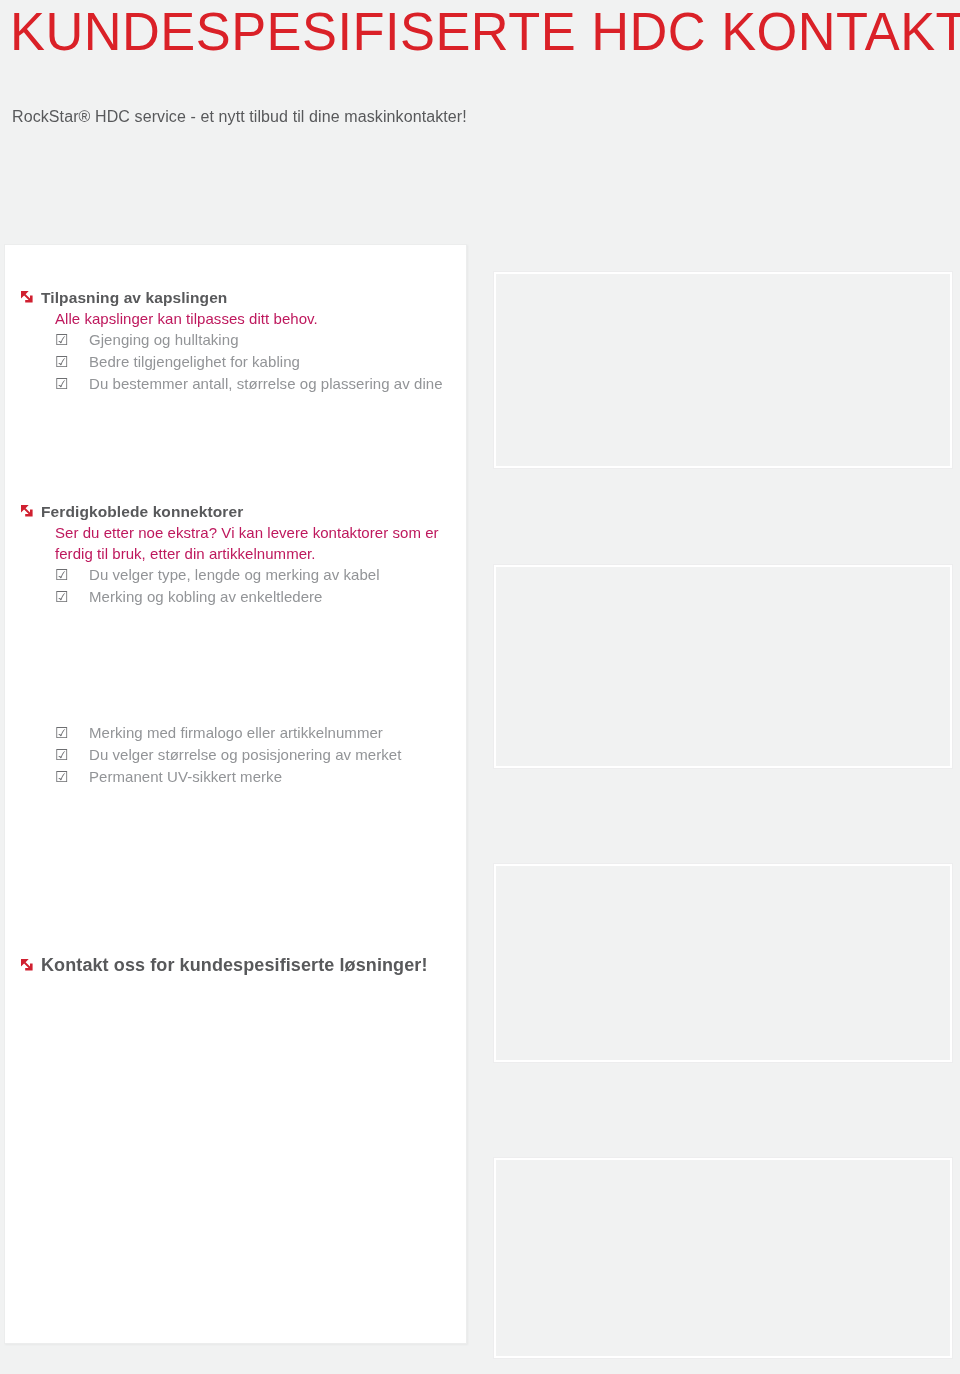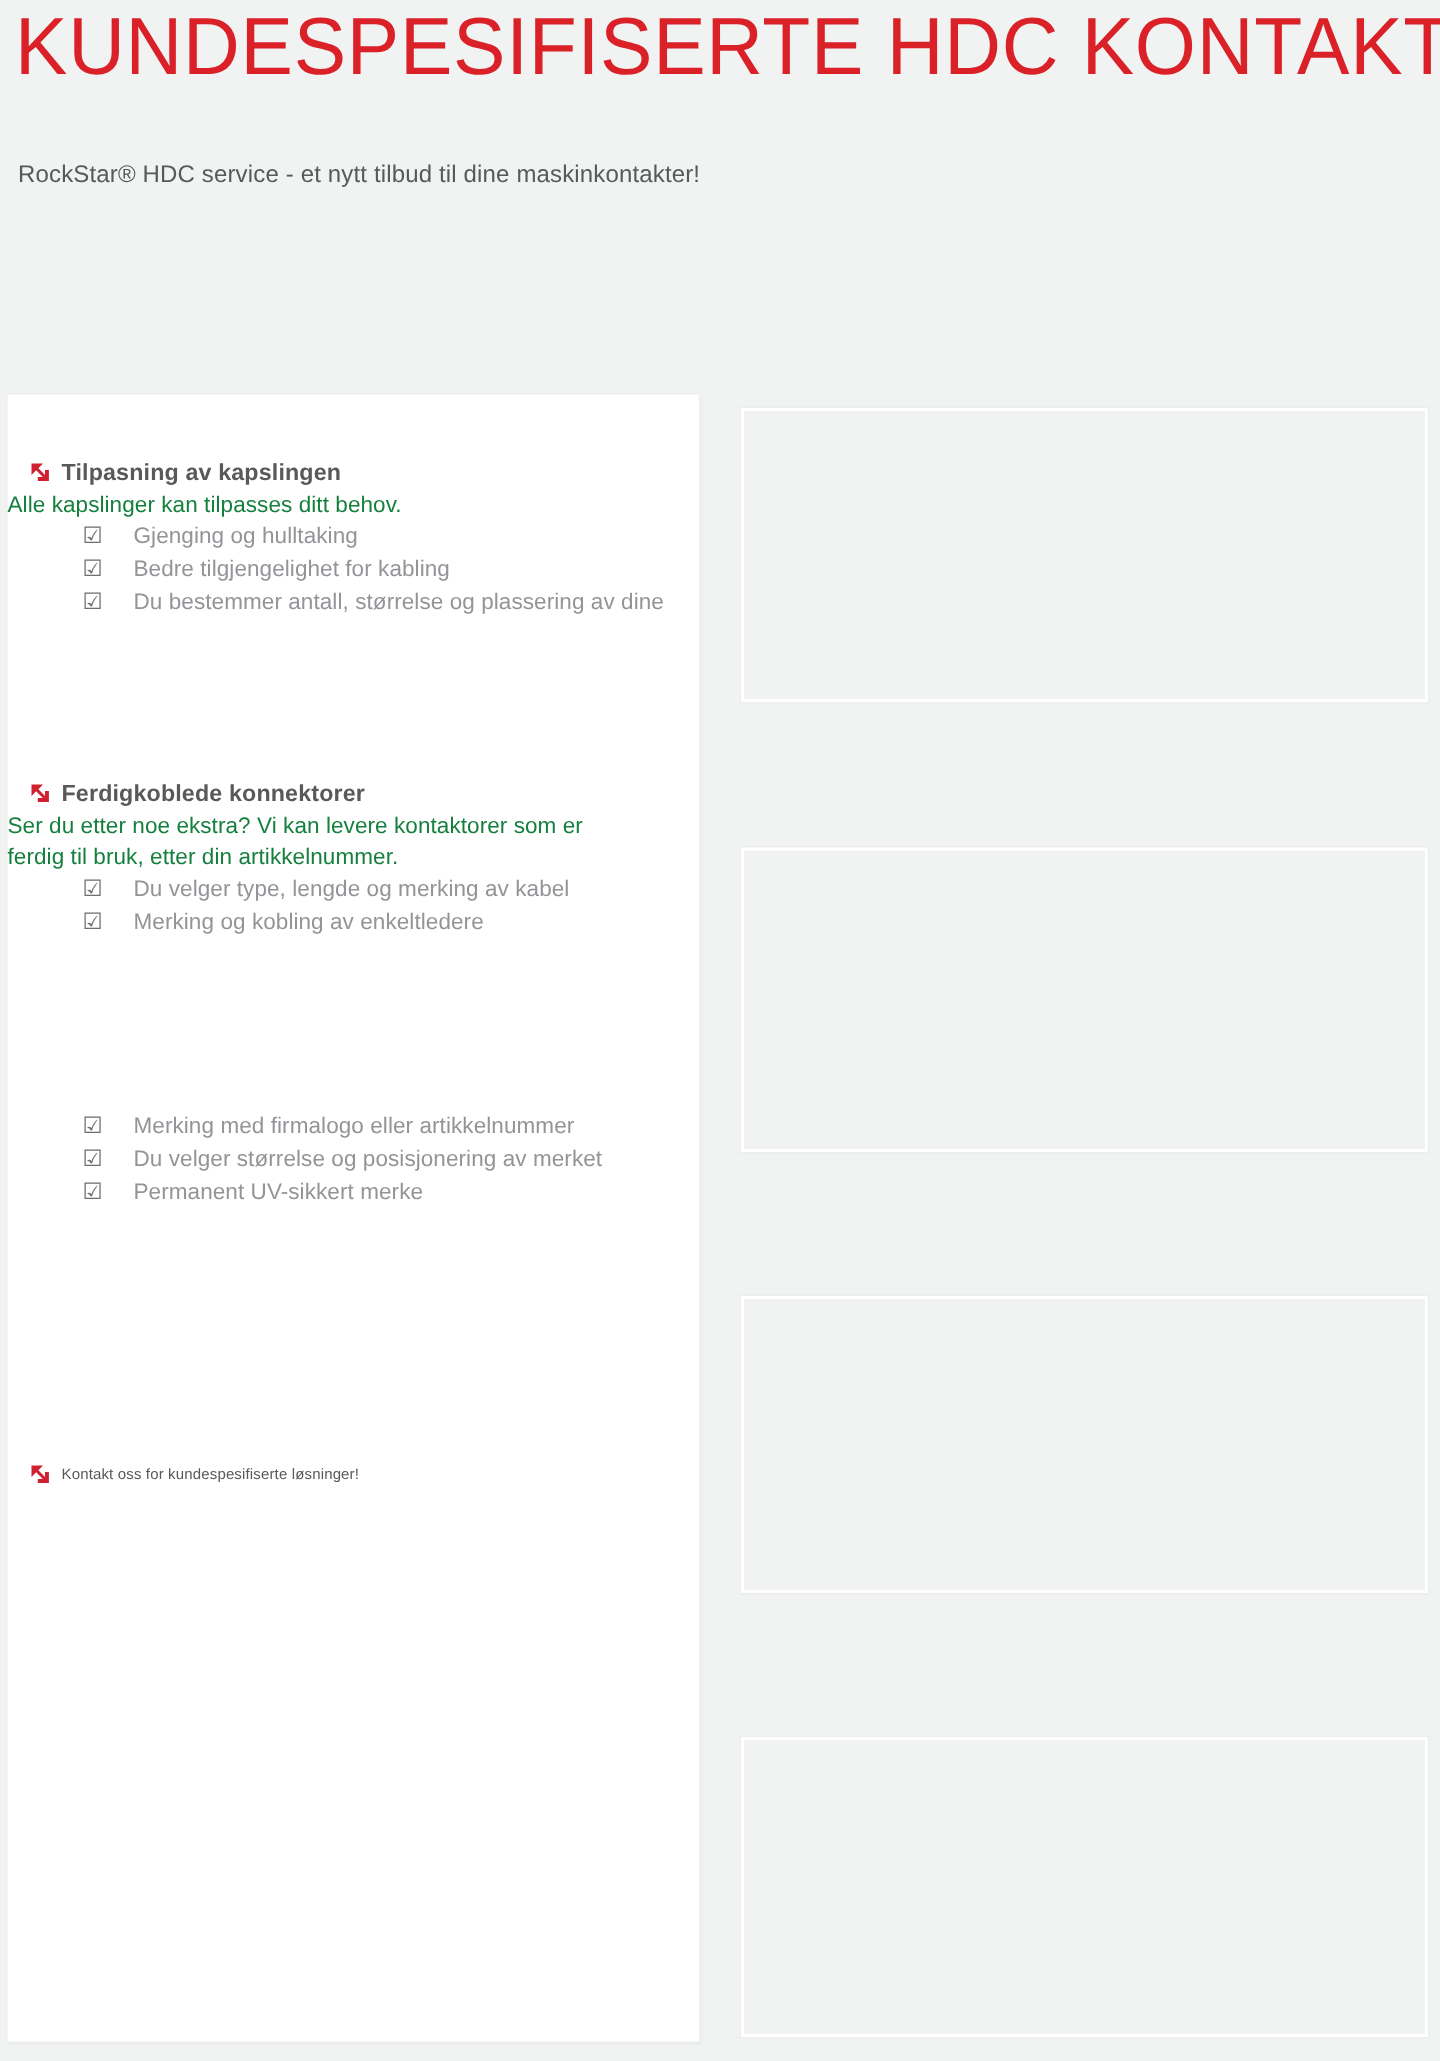--- a/index.html
+++ b/index.html
@@ -44,21 +44,21 @@
     line-height: 22px;
     color: #58595b;
     white-space: nowrap;
     letter-spacing: 0.1px;
   }
 
   
   #content-panel {
     position: absolute;
     left: 4px;
-    top: 262px;
+    top: 244px;
     width: 463px;
     height: 1100px;
     background: #ffffff;
     border: 1px solid #eceded;
     box-sizing: border-box;
     box-shadow: 1px 1px 2px rgba(0,0,0,0.045);
   }
 
   .feature-block {
     position: absolute;
@@ -81,24 +81,25 @@
   }
   .arrow-icon svg { display:block; margin-top:3px; }
   .feature-title {
     font-size: 15.5px;
     line-height: 21px;
     color: #58595b;
     font-weight: 600;
     letter-spacing: 0.1px;
   }
   .feature-desc {
+    margin-left: 50px;
     margin-top: 0px;
     font-size: 15px;
     line-height: 21px;
-    color: #15803d;
+    color: #be185d;
     max-width: 390px;
     letter-spacing: 0.05px;
   }
   .check-list {
     list-style: none;
     margin: 0;
     padding: 0;
     margin-left: 50px;
     margin-top: 0px;
   }
@@ -122,24 +123,24 @@
   
   #contact-line {
     position: absolute;
     left: 0;
     top: 710px;
     width: 463px;
     display: flex;
     align-items: flex-start;
   }
   #contact-text {
-    font-size: 10px;
+    font-size: 18px;
     line-height: 21px;
     color: #58595b;
-    font-weight: 400;
+    font-weight: 700;
     letter-spacing: 0.1px;
   }
 
   
   .image-placeholder {
     position: absolute;
     background: #f1f2f2;
     border: 2px solid #ffffff;
     box-sizing: border-box;
     box-shadow: 0 0 0 1px #ededee;

